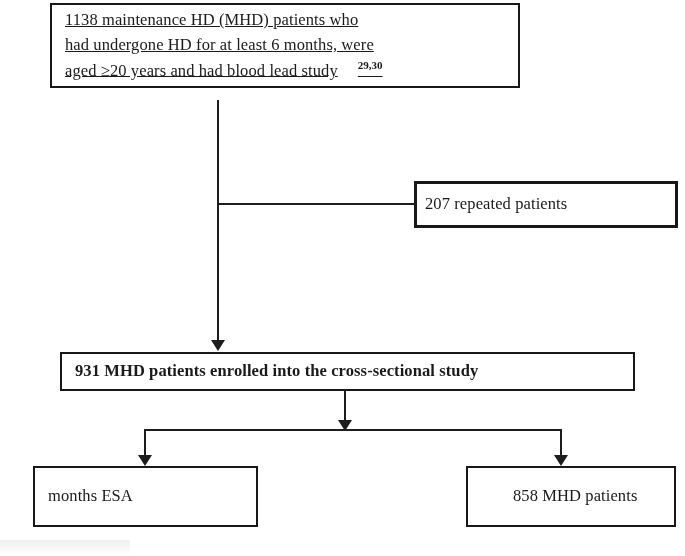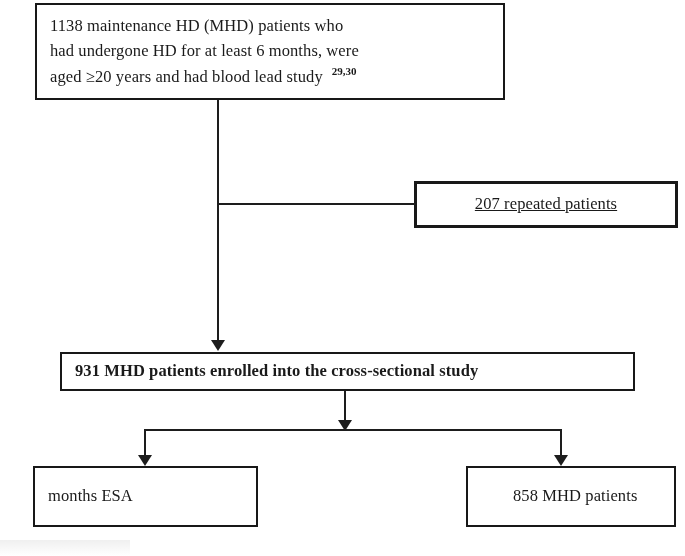--- a/index.html
+++ b/index.html
@@ -34,34 +34,32 @@
   .node .line {
     display: block;
     font-size: 16.5px;
     line-height: 1.48;
     letter-spacing: 0.1px;
     white-space: nowrap;
     padding-left: 13px;
     padding-right: 8px;
   }
   .node.centered .line {
-    text-align: center;
     padding-left: 8px;
-    text-decoration: underline;
   }
   .line sup {
     font-size: 11px;
     font-weight: bold;
     vertical-align: super;
     letter-spacing: 0;
-    margin-left: 9px;
+    margin-left: 20px;
   }
 
   
-  #node-source      { left: 35px;  top: 3px;   width: 470px; height: 97px; }
+  #node-source      { left: 50px;  top: 3px;   width: 470px; height: 85px; text-decoration: underline; }
   #node-excluded    { left: 414px; top: 181px; width: 264px; height: 47px; }
   #node-enrolled    { left: 60px;  top: 352px; width: 575px; height: 39px; font-weight: bold; }
   #node-no-esa      { left: 33px;  top: 466px; width: 225px; height: 61px; }
   #node-with-esa    { left: 466px; top: 466px; width: 210px; height: 61px; padding-left: 32px; }
 
   
   .conn {
     position: absolute;
     background: #1d1d1d;
   }

